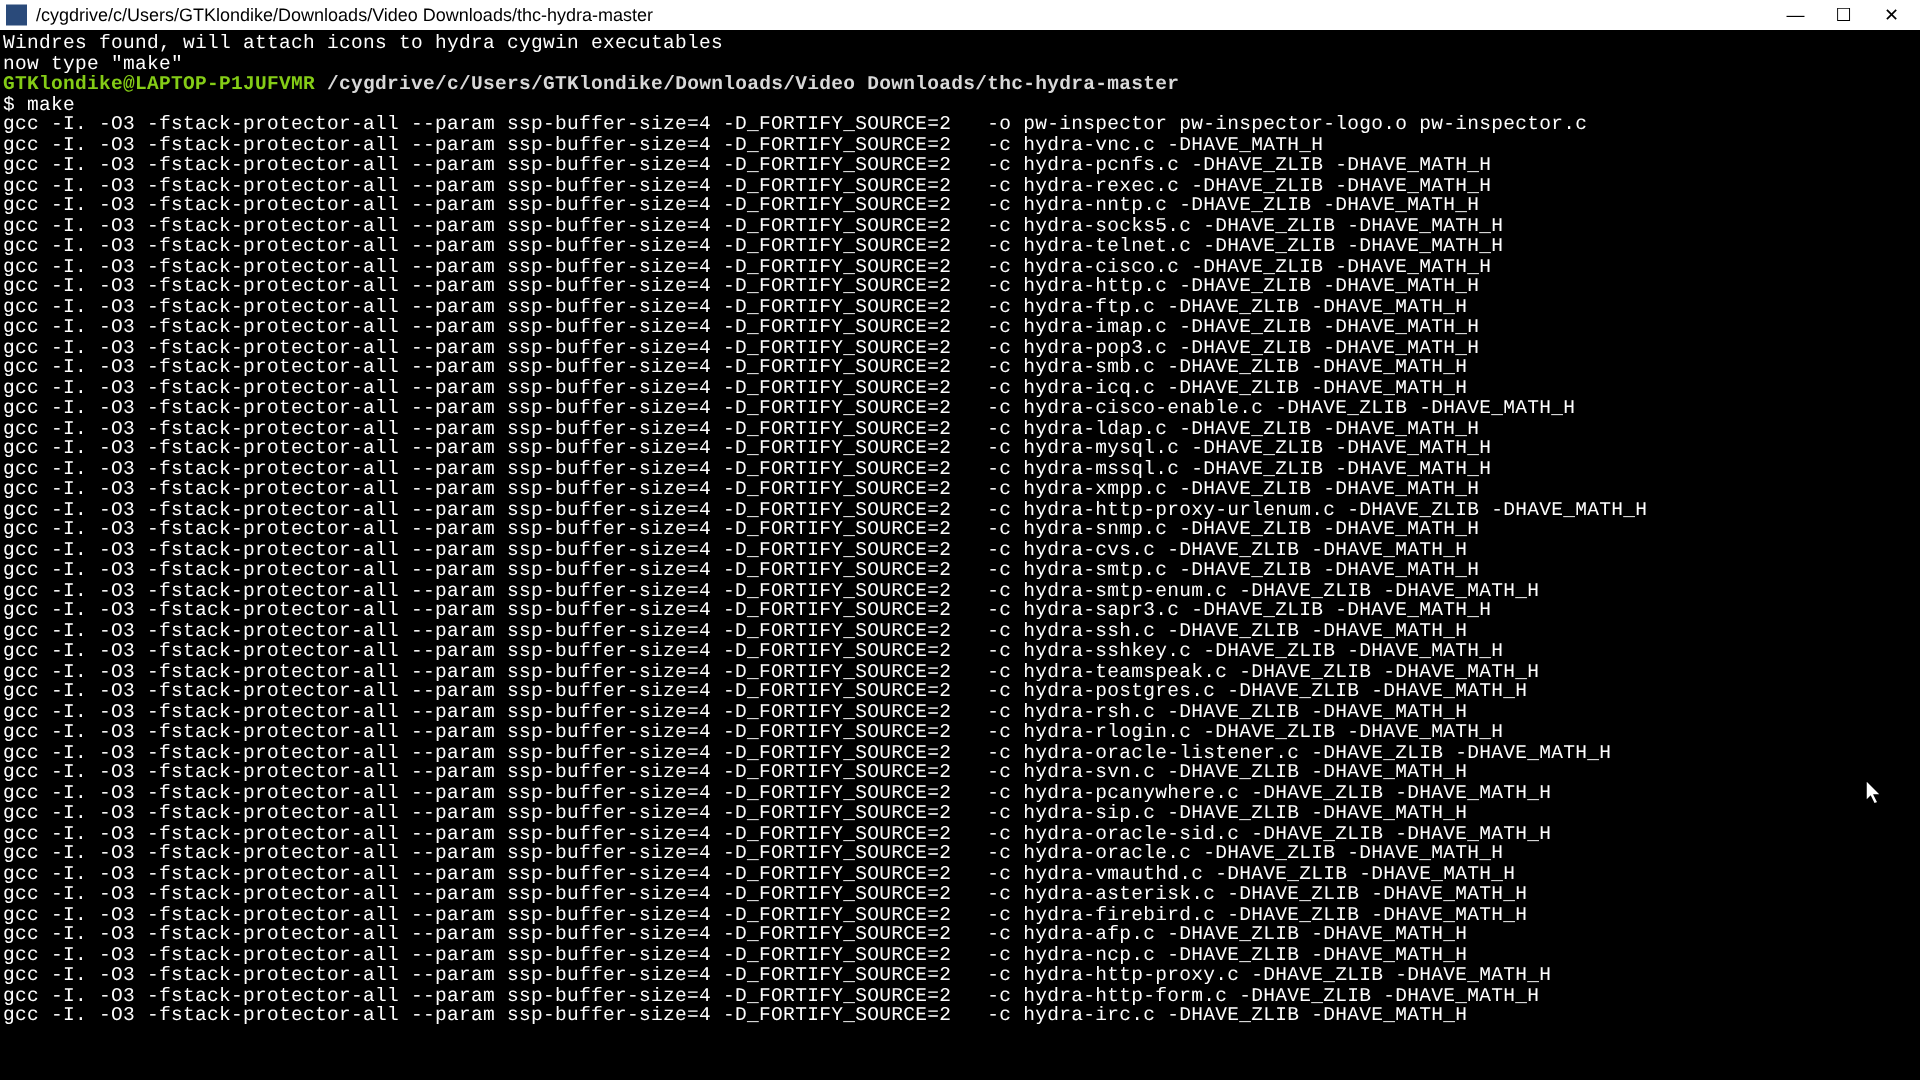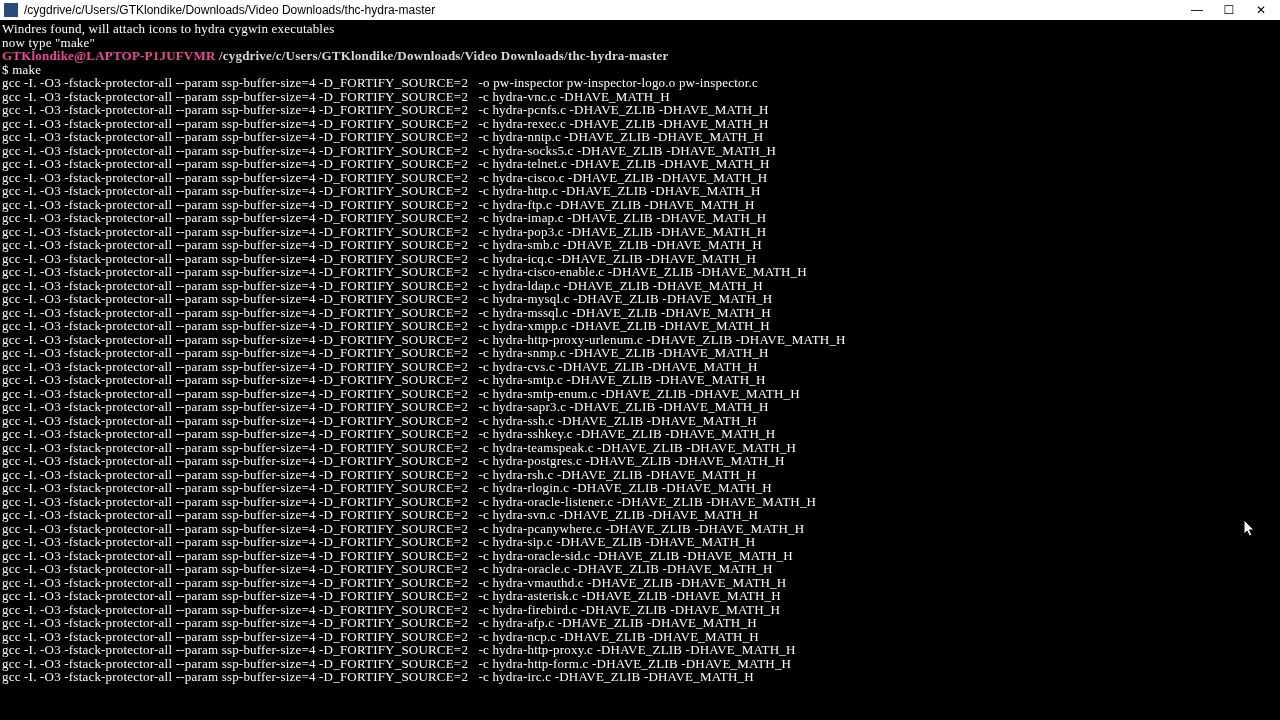--- a/index.html
+++ b/index.html
@@ -39,23 +39,22 @@
     justify-content: center;
     cursor: pointer;
     font-size: 12px;
     color: #000;
   }
   .terminal {
     padding: 2px 2px;
     line-height: 13.5px;
     letter-spacing: 0.2px;
     white-space: pre;
-    font-family: Liberation Serif, serif;
   }
-  .prompt-user { color: #ec4899; font-weight: bold; }
+  .prompt-user { color: #84cc16; font-weight: bold; }
   .prompt-path { color: #d8d8d8; font-weight: bold; }
   .line { display: block; }
   .cursor-pointer {
     position: absolute;
     left: 1244px;
     top: 520px;
     width: 12px;
     height: 18px;
     pointer-events: none;
   }

